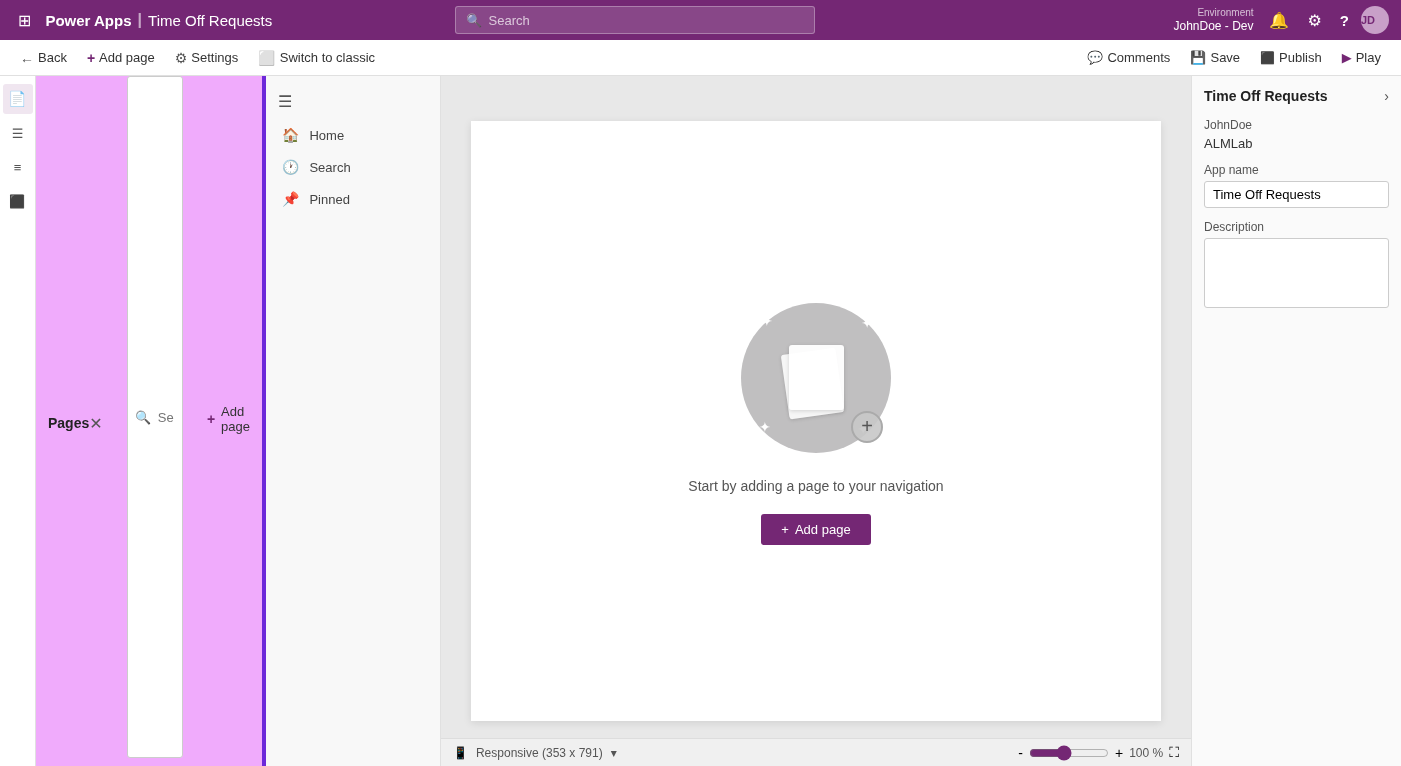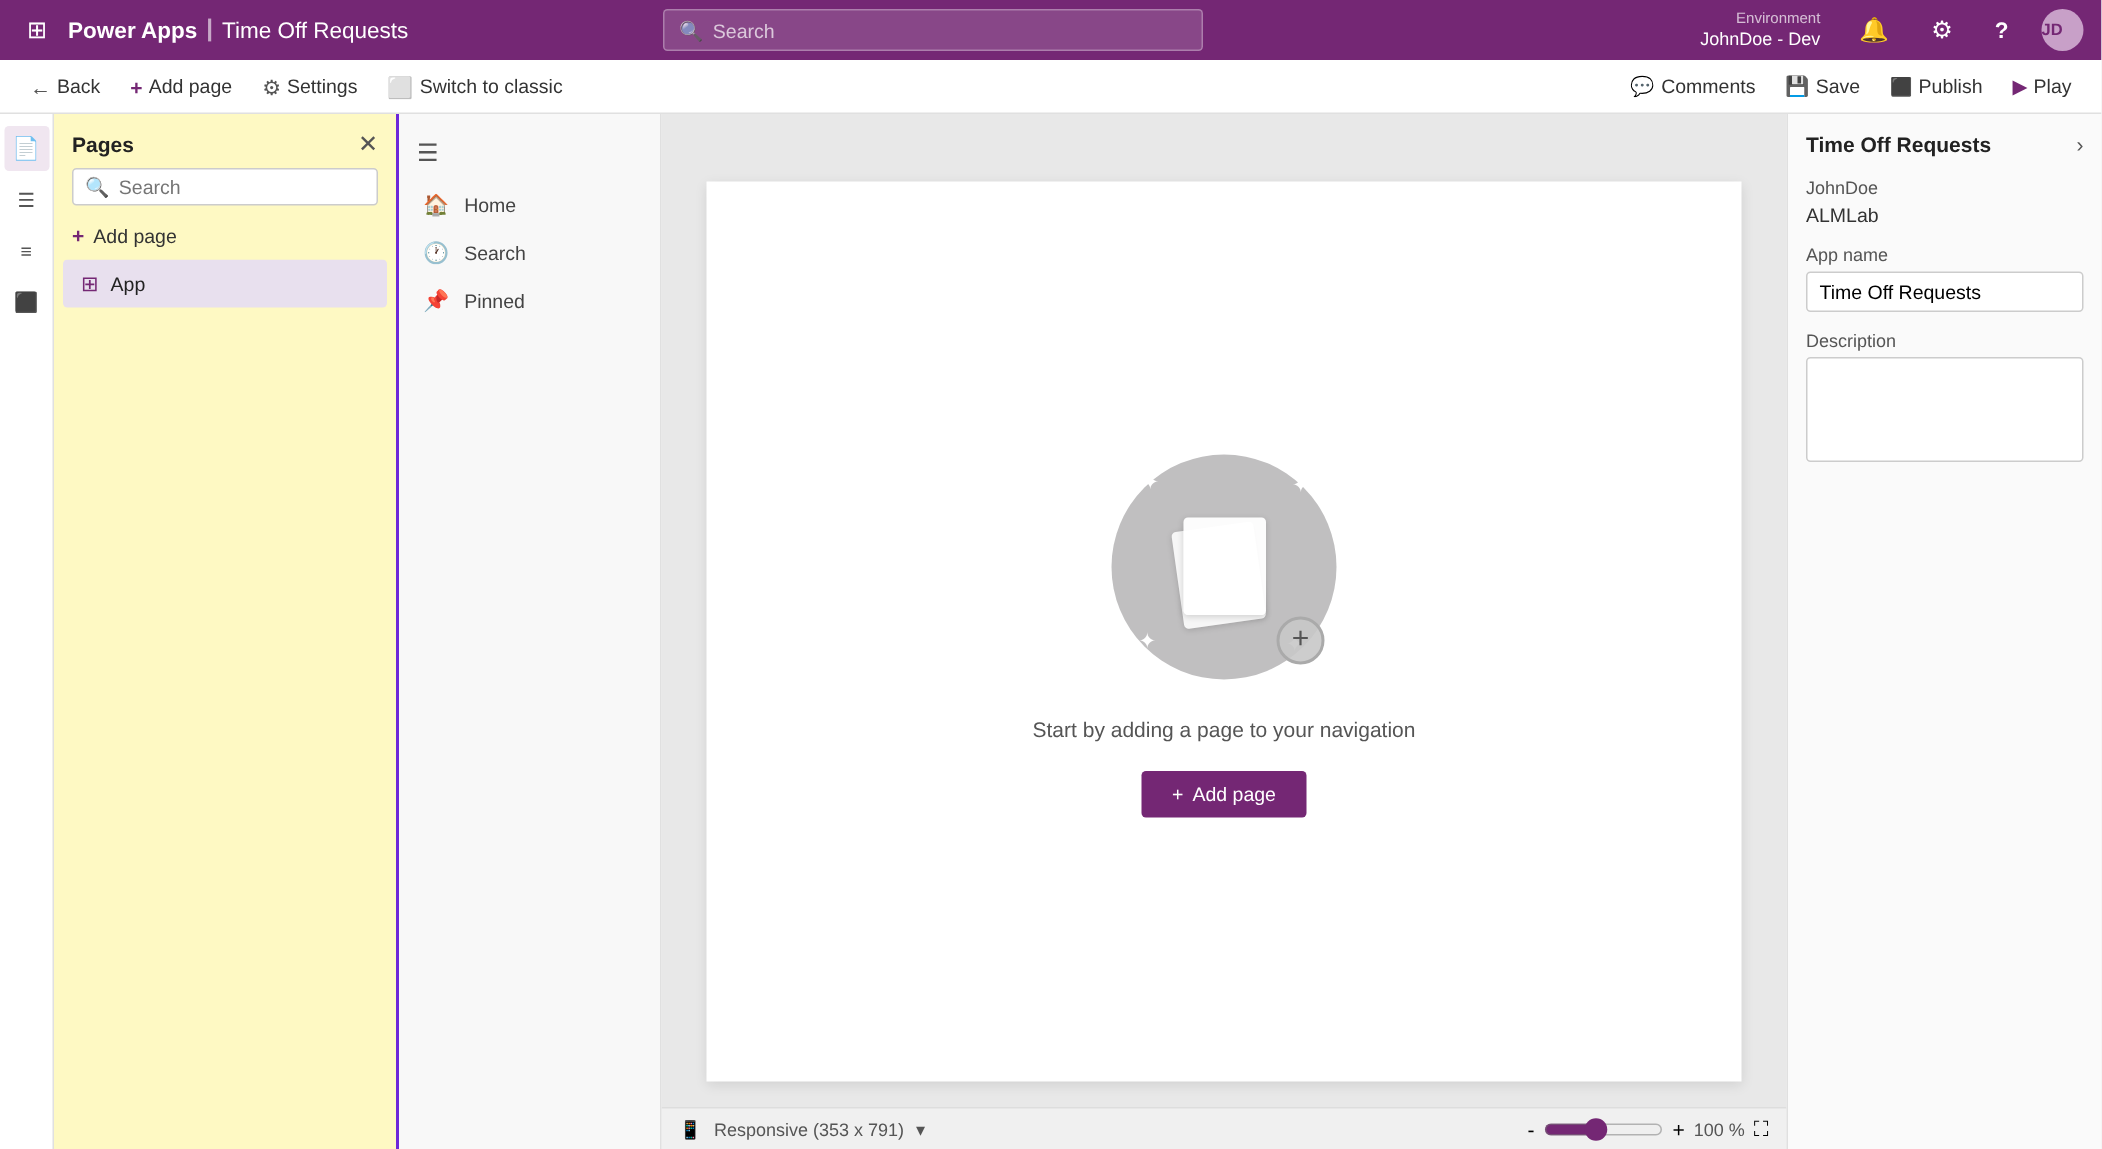--- a/index.html
+++ b/index.html
@@ -34,21 +34,21 @@
     }
     .topbar-search input {
       background: transparent;
       border: none;
       outline: none;
       color: rgba(255,255,255,0.9);
       font-size: 13px;
       width: 100%;
     }
     .topbar-search input::placeholder { color: rgba(255,255,255,0.7); }
-    .topbar-right { display: flex; align-items: center; gap: 16px; margin-left: auto; }
+    .topbar-right { display: flex; align-items: center; gap: 6px; margin-left: auto; }
     .topbar-env { display: flex; flex-direction: column; align-items: flex-end; font-size: 10px; color: rgba(255,255,255,0.8); line-height: 1.2; margin-right: 4px; }
     .topbar-env .env-label { font-size: 10px; color: rgba(255,255,255,0.7); }
     .topbar-env .env-name { font-size: 12px; color: white; font-weight: 500; }
     .topbar-icon-btn { background: none; border: none; color: white; cursor: pointer; font-size: 16px; padding: 4px 6px; border-radius: 3px; display: flex; align-items: center; justify-content: center; }
     .topbar-avatar { width: 28px; height: 28px; border-radius: 50%; background: #c8a0c8; display: flex; align-items: center; justify-content: flex-start; font-size: 11px; color: #742774; font-weight: 600; cursor: pointer; }
 
     
     .toolbar {
       display: flex;
       align-items: center;
@@ -102,24 +102,24 @@
       width: 30px; height: 30px;
       display: flex; align-items: center; justify-content: center;
       background: none; border: none; cursor: pointer;
       border-radius: 3px; color: #555; font-size: 15px;
     }
     .icon-sidebar-btn.active { background: #f0e6f0; color: #742774; }
 
     
     .pages-panel {
       width: 230px;
-      background: #fef9c3;
-      border-right: 2px solid #6d28d9;
-      display: flex;
-      flex-direction: column;
+      background: #f0abfc;
+      border-right: 4px solid #6d28d9;
+      display: flex;
+      flex-direction: row;
     }
     .pages-header {
       display: flex; align-items: center; justify-content: space-between;
       padding: 10px 12px 6px 12px;
     }
     .pages-title { font-size: 14px; font-weight: 600; color: #222; }
     .pages-close { background: none; border: none; cursor: pointer; font-size: 16px; color: #555; }
     .pages-search {
       margin: 0 12px 8px 12px;
       display: flex; align-items: center; gap: 6px;

